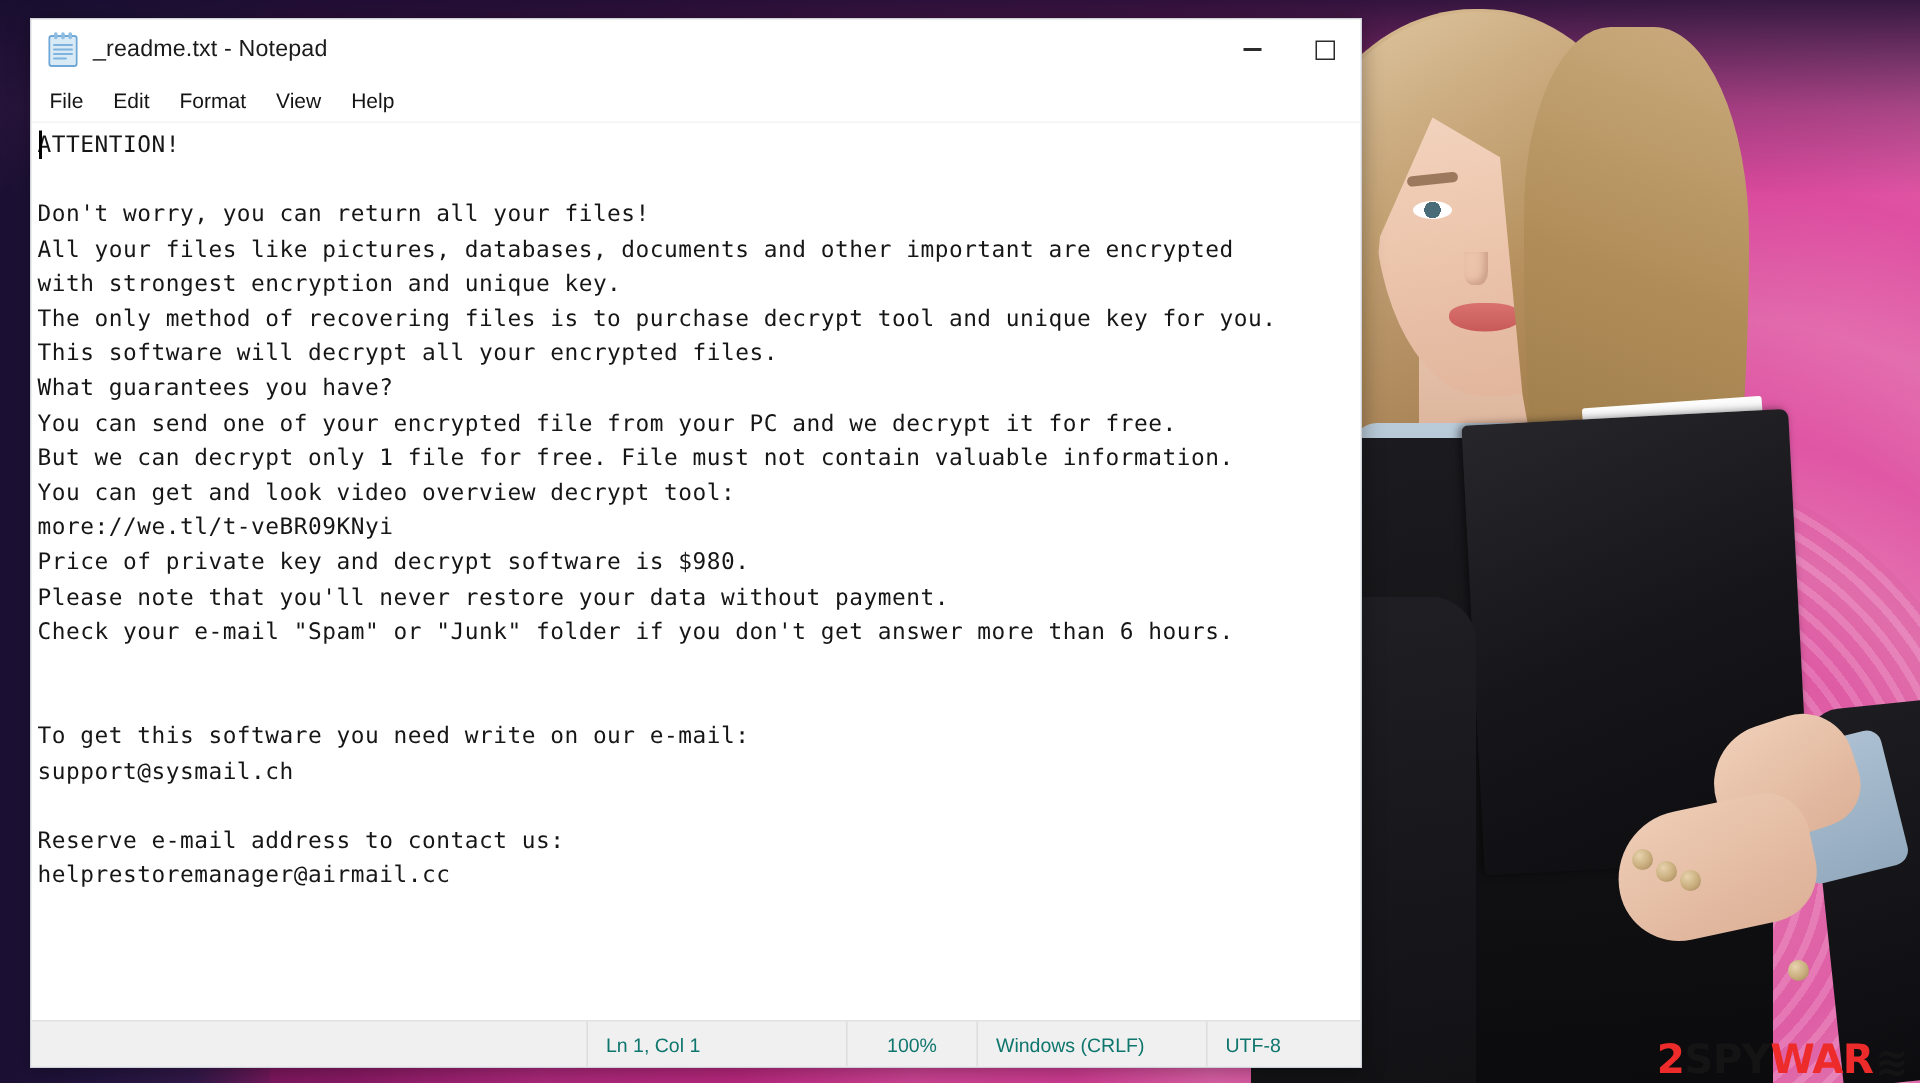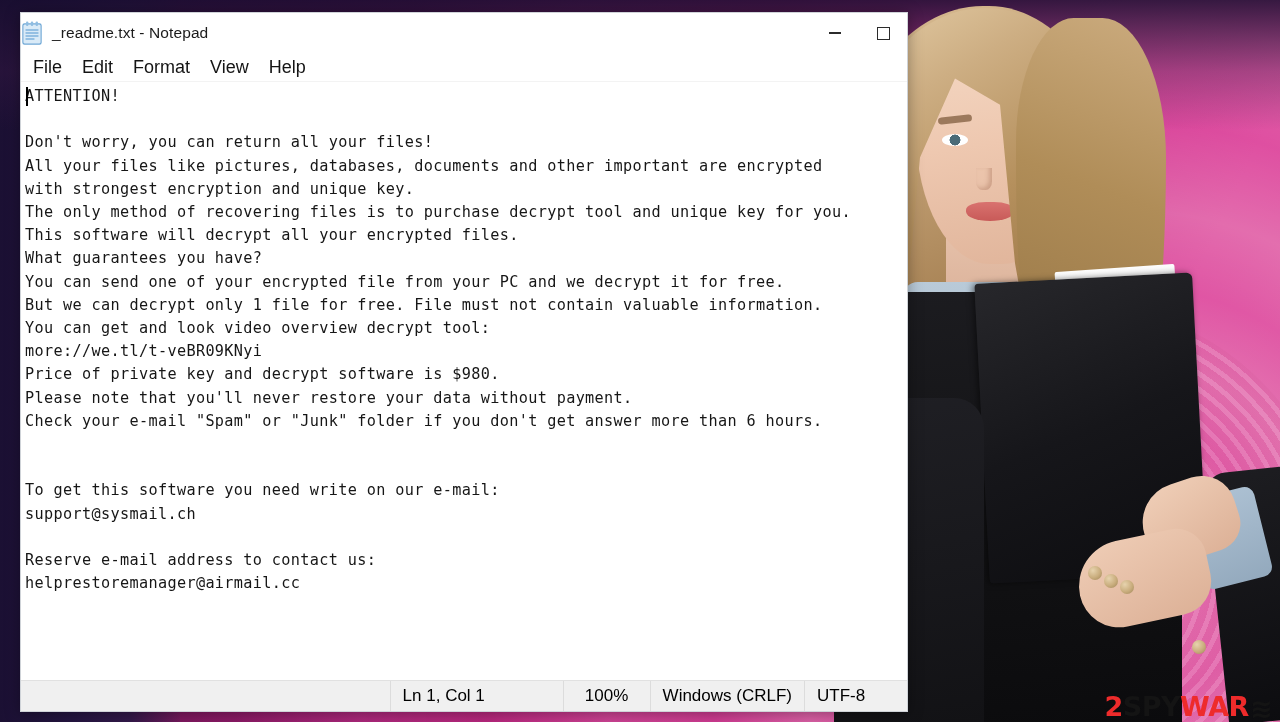--- a/index.html
+++ b/index.html
@@ -154,20 +154,21 @@
     border: 1px solid #cfd3d8;
     box-shadow: 0 2px 14px rgba(0,0,0,.35);
     overflow: hidden;
   }
   .titlebar {
     position: relative;
     height: 40px;
     background: #ffffff;
     display: flex;
     align-items: center;
+    padding-left: 10px;
   }
   .np-icon { width: 22px; height: 24px; margin-right: 9px; flex: 0 0 auto; }
   .title-text {
     font-size: 15.5px;
     color: #1b1b1b;
     letter-spacing: .1px;
     white-space: nowrap;
   }
   .win-controls {
     position: absolute; right: 0; top: 0;
@@ -183,21 +184,21 @@
 
   .menubar {
     height: 28px;
     display: flex;
     align-items: center;
     padding-left: 12px;
     background: #ffffff;
     border-bottom: 1px solid #f3f3f3;
   }
   .menu-item {
-    font-size: 18px;
+    font-size: 14px;
     color: #141414;
     margin-right: 20px;
     white-space: nowrap;
   }
 
   .textarea {
     position: relative;
     height: 599px;
     background: #ffffff;
     padding: 3px 16px 0 4px;
@@ -220,22 +221,22 @@
 
   .statusbar {
     position: absolute;
     left: 0; right: 0; bottom: 0;
     height: 30px;
     background: #f0f0f0;
     border-top: 1px solid #e1e1e1;
     display: flex;
     align-items: center;
     justify-content: flex-end;
-    font-size: 17px;
-    color: #000000;
+    font-size: 13px;
+    color: #0f766e;
   }
   .sb-cell {
     padding: 0 12px;
     height: 30px;
     display: flex; align-items: center;
     border-left: 1px solid #dcdcdc;
     white-space: nowrap;
   }
   .sb-cell.ln { min-width: 148px; }
   .sb-cell.zoom { min-width: 62px; justify-content: center; }

